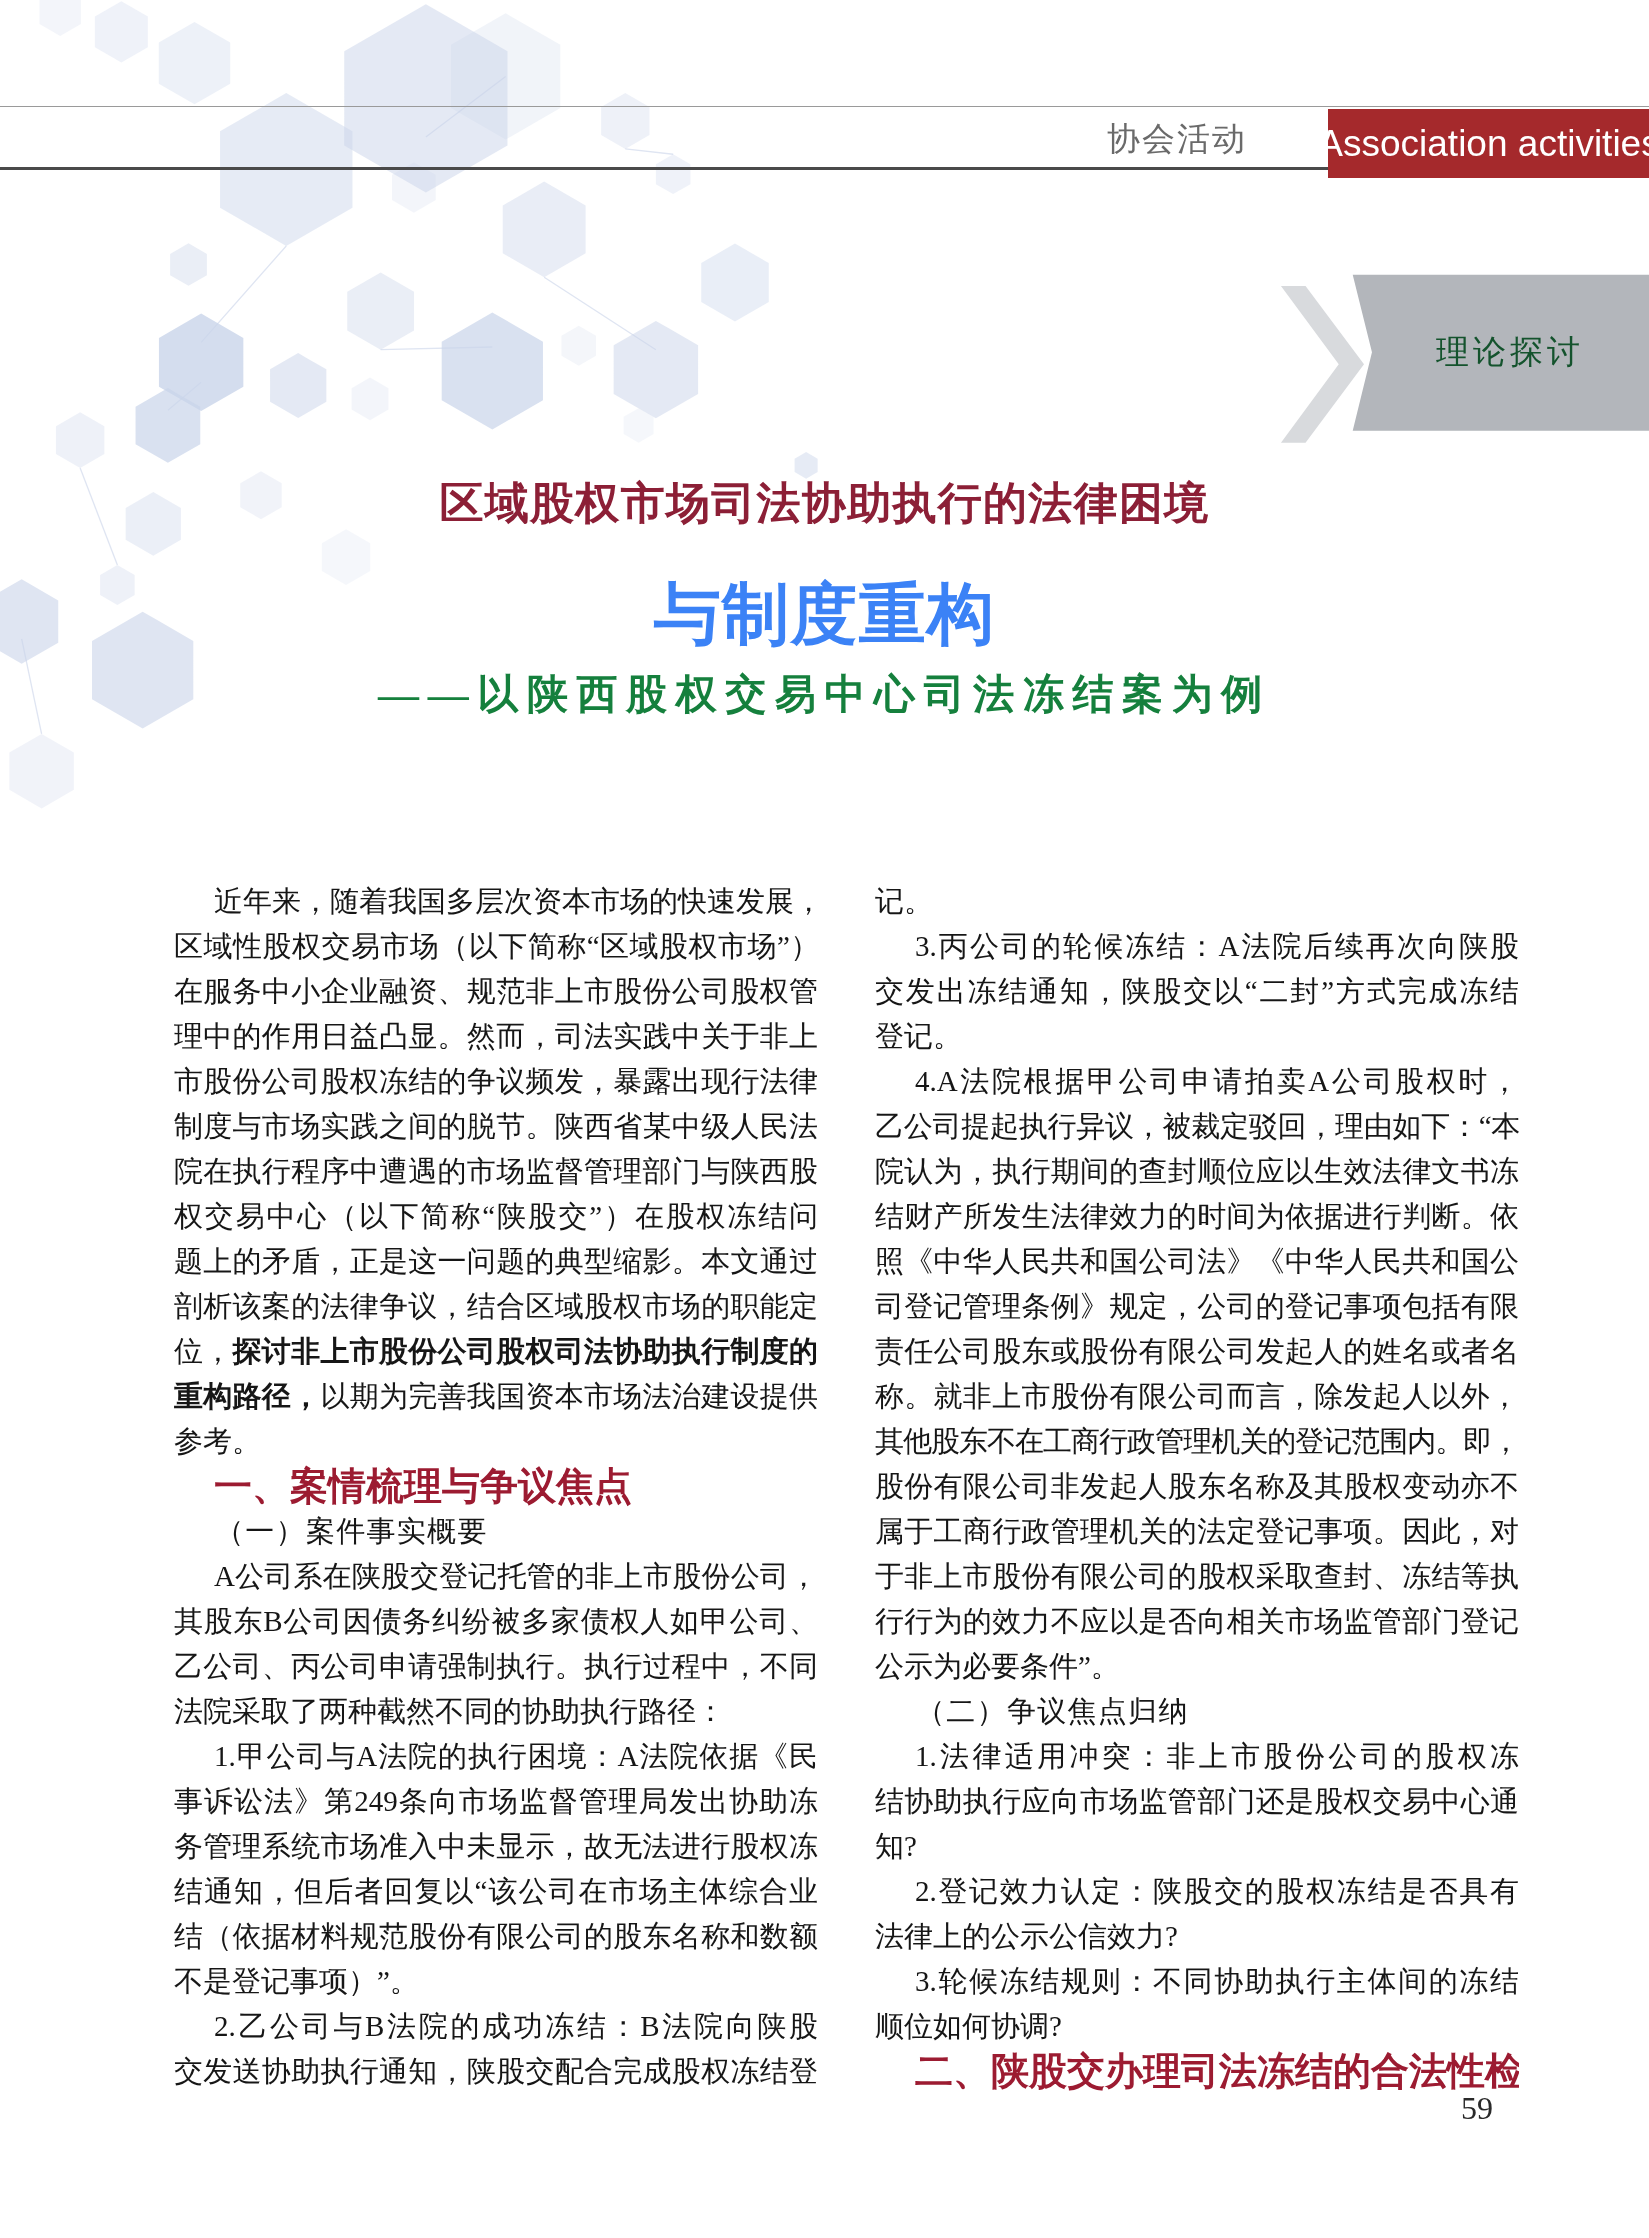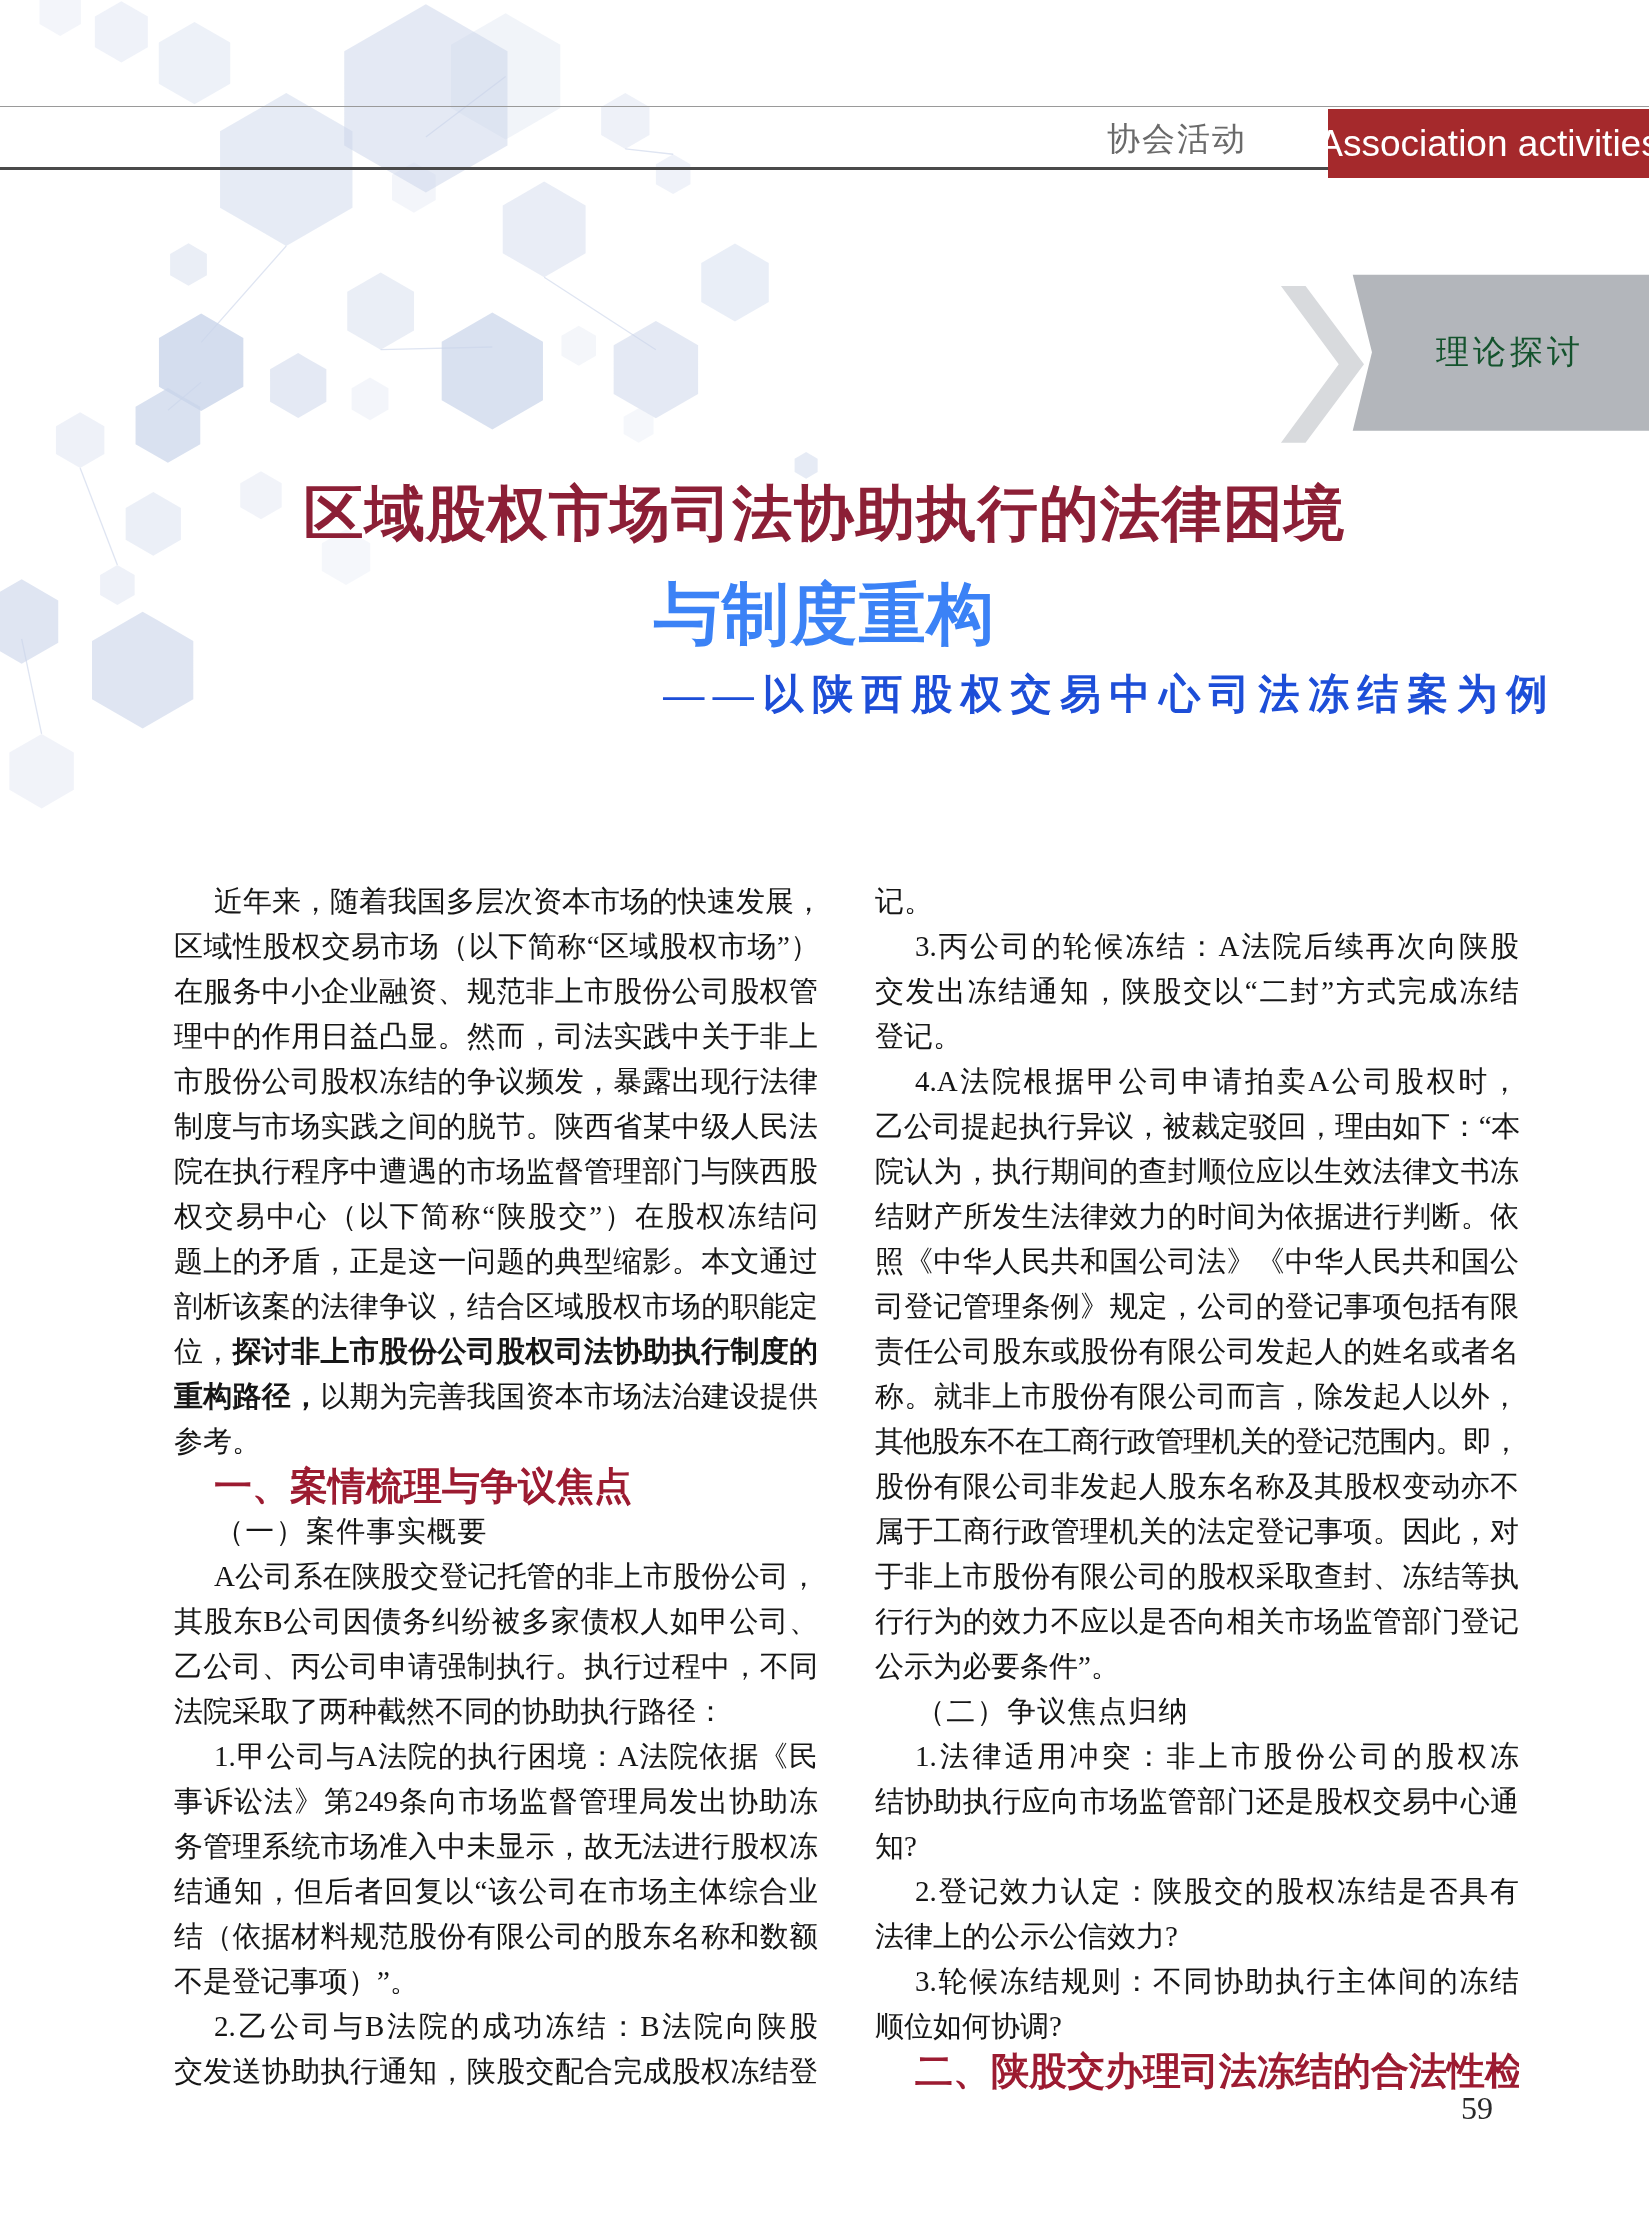--- a/index.html
+++ b/index.html
@@ -17,21 +17,21 @@
           display:flex;align-items:center;justify-content:center;}
   .cat-en{font-family:"Liberation Sans",sans-serif;font-size:37px;color:#ffffff;white-space:nowrap;}
   
   .banner-svg{position:absolute;left:1264px;top:266px;}
   .banner-label{position:absolute;left:1371px;top:329px;width:278px;height:47px;line-height:47px;
           text-align:center;font-size:33px;color:#14532d;letter-spacing:4px;
           font-family:"Liberation Serif",serif;}
   
   .title-line{position:absolute;left:93px;width:1463px;text-align:center;font-weight:bold;
           font-family:"Liberation Serif",serif;}
-  .title1{top:474px;font-size:60px;letter-spacing:1.3px;}
+  .title1{top:474px;font-size:44px;letter-spacing:1.3px;}
   .title2{top:569px;font-size:67px;letter-spacing:1.3px;}
   .subtitle{position:absolute;left:93px;width:1463px;top:667px;text-align:center;
           font-size:41px;font-weight:bold;letter-spacing:8.6px;}
   
   .col{position:absolute;top:879px;width:644px;}
   .col-left{left:174px;}
   .col-right{left:875px;}
   .line{height:45px;line-height:45px;font-size:29px;color:#161616;overflow:hidden;
         text-align:justify;text-align-last:justify;white-space:nowrap;}
   .line.ind{padding-left:40px;}
@@ -108,21 +108,21 @@
   </div>
 
   <svg class="banner-svg" width="386" height="186" viewBox="1900 400 580 280">
     <polygon fill="#d8dadd" points="1925,430 1962,430 2050,548 1962,666 1925,666 2012,548"></polygon>
     <polygon fill="#b3b6bb" points="2033,413 2480,413 2480,648 2033,648 2062,530"></polygon>
   </svg>
   <div class="banner-label">理论探讨</div>
 
   <div class="title-line title1" style="color:#8c1f36;">区域股权市场司法协助执行的法律困境</div>
   <div class="title-line title2" style="color:#3b82f6;">与制度重构</div>
-  <div class="subtitle" style="color:#1d4ed8;text-align:right;">——以陕西股权交易中心司法冻结案为例</div>
+  <div class="subtitle" style="color:#15803d;">——以陕西股权交易中心司法冻结案为例</div>
 
   <div class="col col-left" id="col-left">
       <div class="line body ind"><span>近年来，随着我国多层次资本市场的快速发展，</span></div>
       <div class="line body tight"><span>区域性股权交易市场（以下简称“区域股权市场”）</span></div>
       <div class="line body"><span>在服务中小企业融资、规范非上市股份公司股权管</span></div>
       <div class="line body"><span>理中的作用日益凸显。然而，司法实践中关于非上</span></div>
       <div class="line body"><span>市股份公司股权冻结的争议频发，暴露出现行法律</span></div>
       <div class="line body"><span>制度与市场实践之间的脱节。陕西省某中级人民法</span></div>
       <div class="line body"><span>院在执行程序中遭遇的市场监督管理部门与陕西股</span></div>
       <div class="line body"><span>权交易中心（以下简称“陕股交”）在股权冻结问</span></div>

